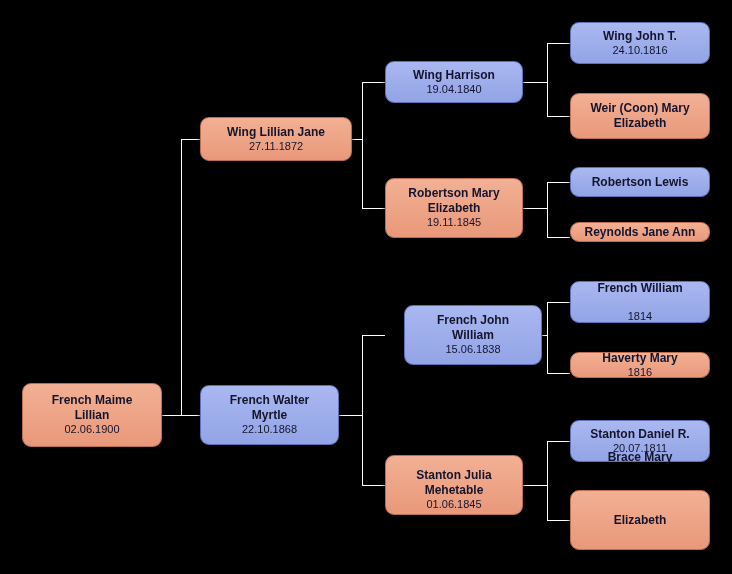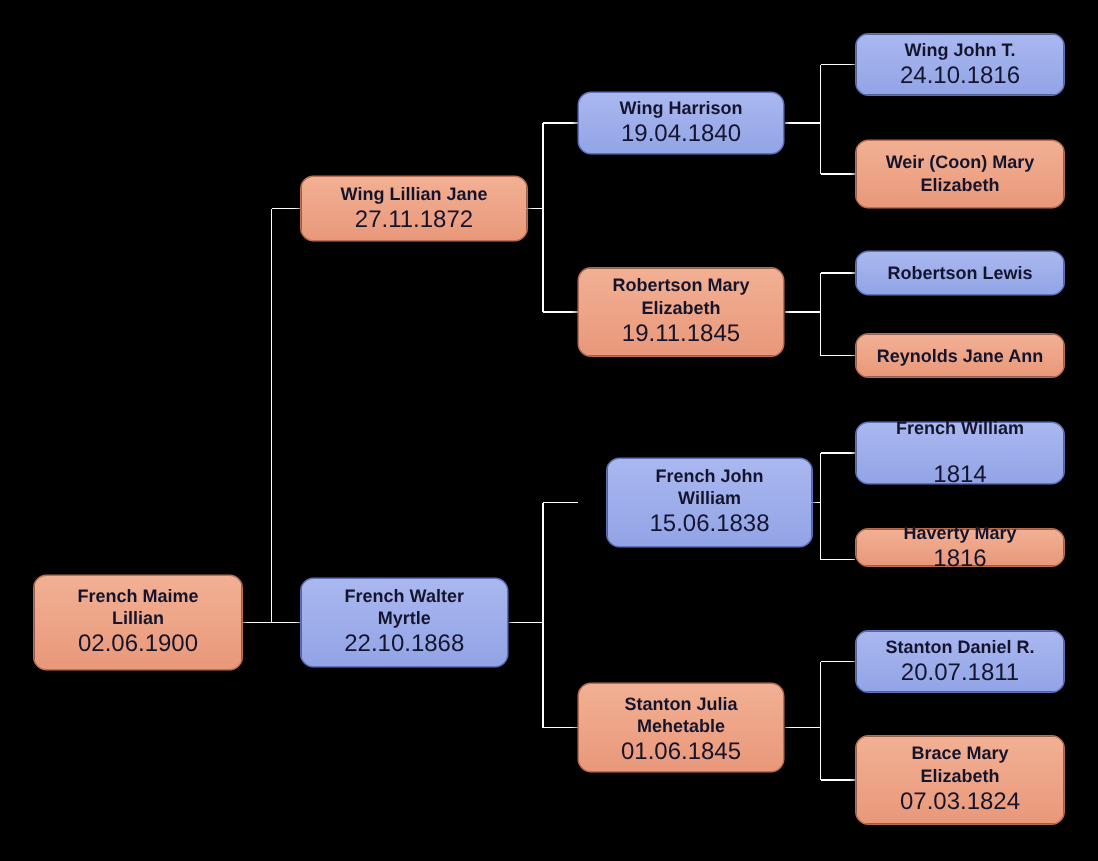--- a/index.html
+++ b/index.html
@@ -50,21 +50,21 @@
     background: linear-gradient(to bottom, var(--female-fill-light), var(--female-fill));
     border: 1px solid var(--female-border);
   }
   .pname {
     font-weight: bold;
     font-size: 12px;
     color: var(--text-color);
     white-space: nowrap;
   }
   .pdate {
-    font-size: 16px;
+    font-size: 11px;
     color: var(--text-color);
     white-space: nowrap;
   }
 </style>
 </head>
 <body>
 
 <div class="stage" style="width: 732px; height: 574px; background: rgb(0, 0, 0);">
   <svg class="connectors" shape-rendering="crispEdges" width="732" height="574">
       <line x1="162" y1="415" x2="181" y2="415"></line>
@@ -134,34 +134,34 @@
         <div class="pname">Wing John T.</div>
         <div class="pdate">24.10.1816</div>
       </div>
       <div class="person female" style="left: 570px; top: 93px; width: 140px; height: 46px;">
         <div class="pname">Weir (Coon) Mary</div>
         <div class="pname">Elizabeth</div>
       </div>
       <div class="person male" style="left: 570px; top: 167px; width: 140px; height: 30px;">
         <div class="pname">Robertson Lewis</div>
       </div>
-      <div class="person female" style="left: 570px; top: 222px; width: 140px; height: 30px;">
+      <div class="person female" style="left: 570px; top: 222px; width: 140px; height: 20px;">
         <div class="pname">Reynolds Jane Ann</div>
       </div>
       <div class="person male" style="left: 570px; top: 281px; width: 140px; height: 42px; gap: 14px;">
         <div class="pname">French William</div>
         <div class="pdate">1814</div>
       </div>
       <div class="person female" style="left: 570px; top: 352px; width: 140px; height: 26px;">
         <div class="pname">Haverty Mary</div>
         <div class="pdate">1816</div>
       </div>
       <div class="person male" style="left: 570px; top: 420px; width: 140px; height: 42px;">
         <div class="pname">Stanton Daniel R.</div>
         <div class="pdate">20.07.1811</div>
       </div>
-      <div class="person female" style="left: 570px; top: 490px; width: 140px; height: 60px;">
+      <div class="person female" style="left: 570px; top: 490px; width: 140px; height: 60px; gap: 48px;">
         <div class="pname">Brace Mary</div>
         <div class="pname">Elizabeth</div>
         <div class="pdate">07.03.1824</div>
       </div>
     </div>
 </div>
 
 </body></html>

